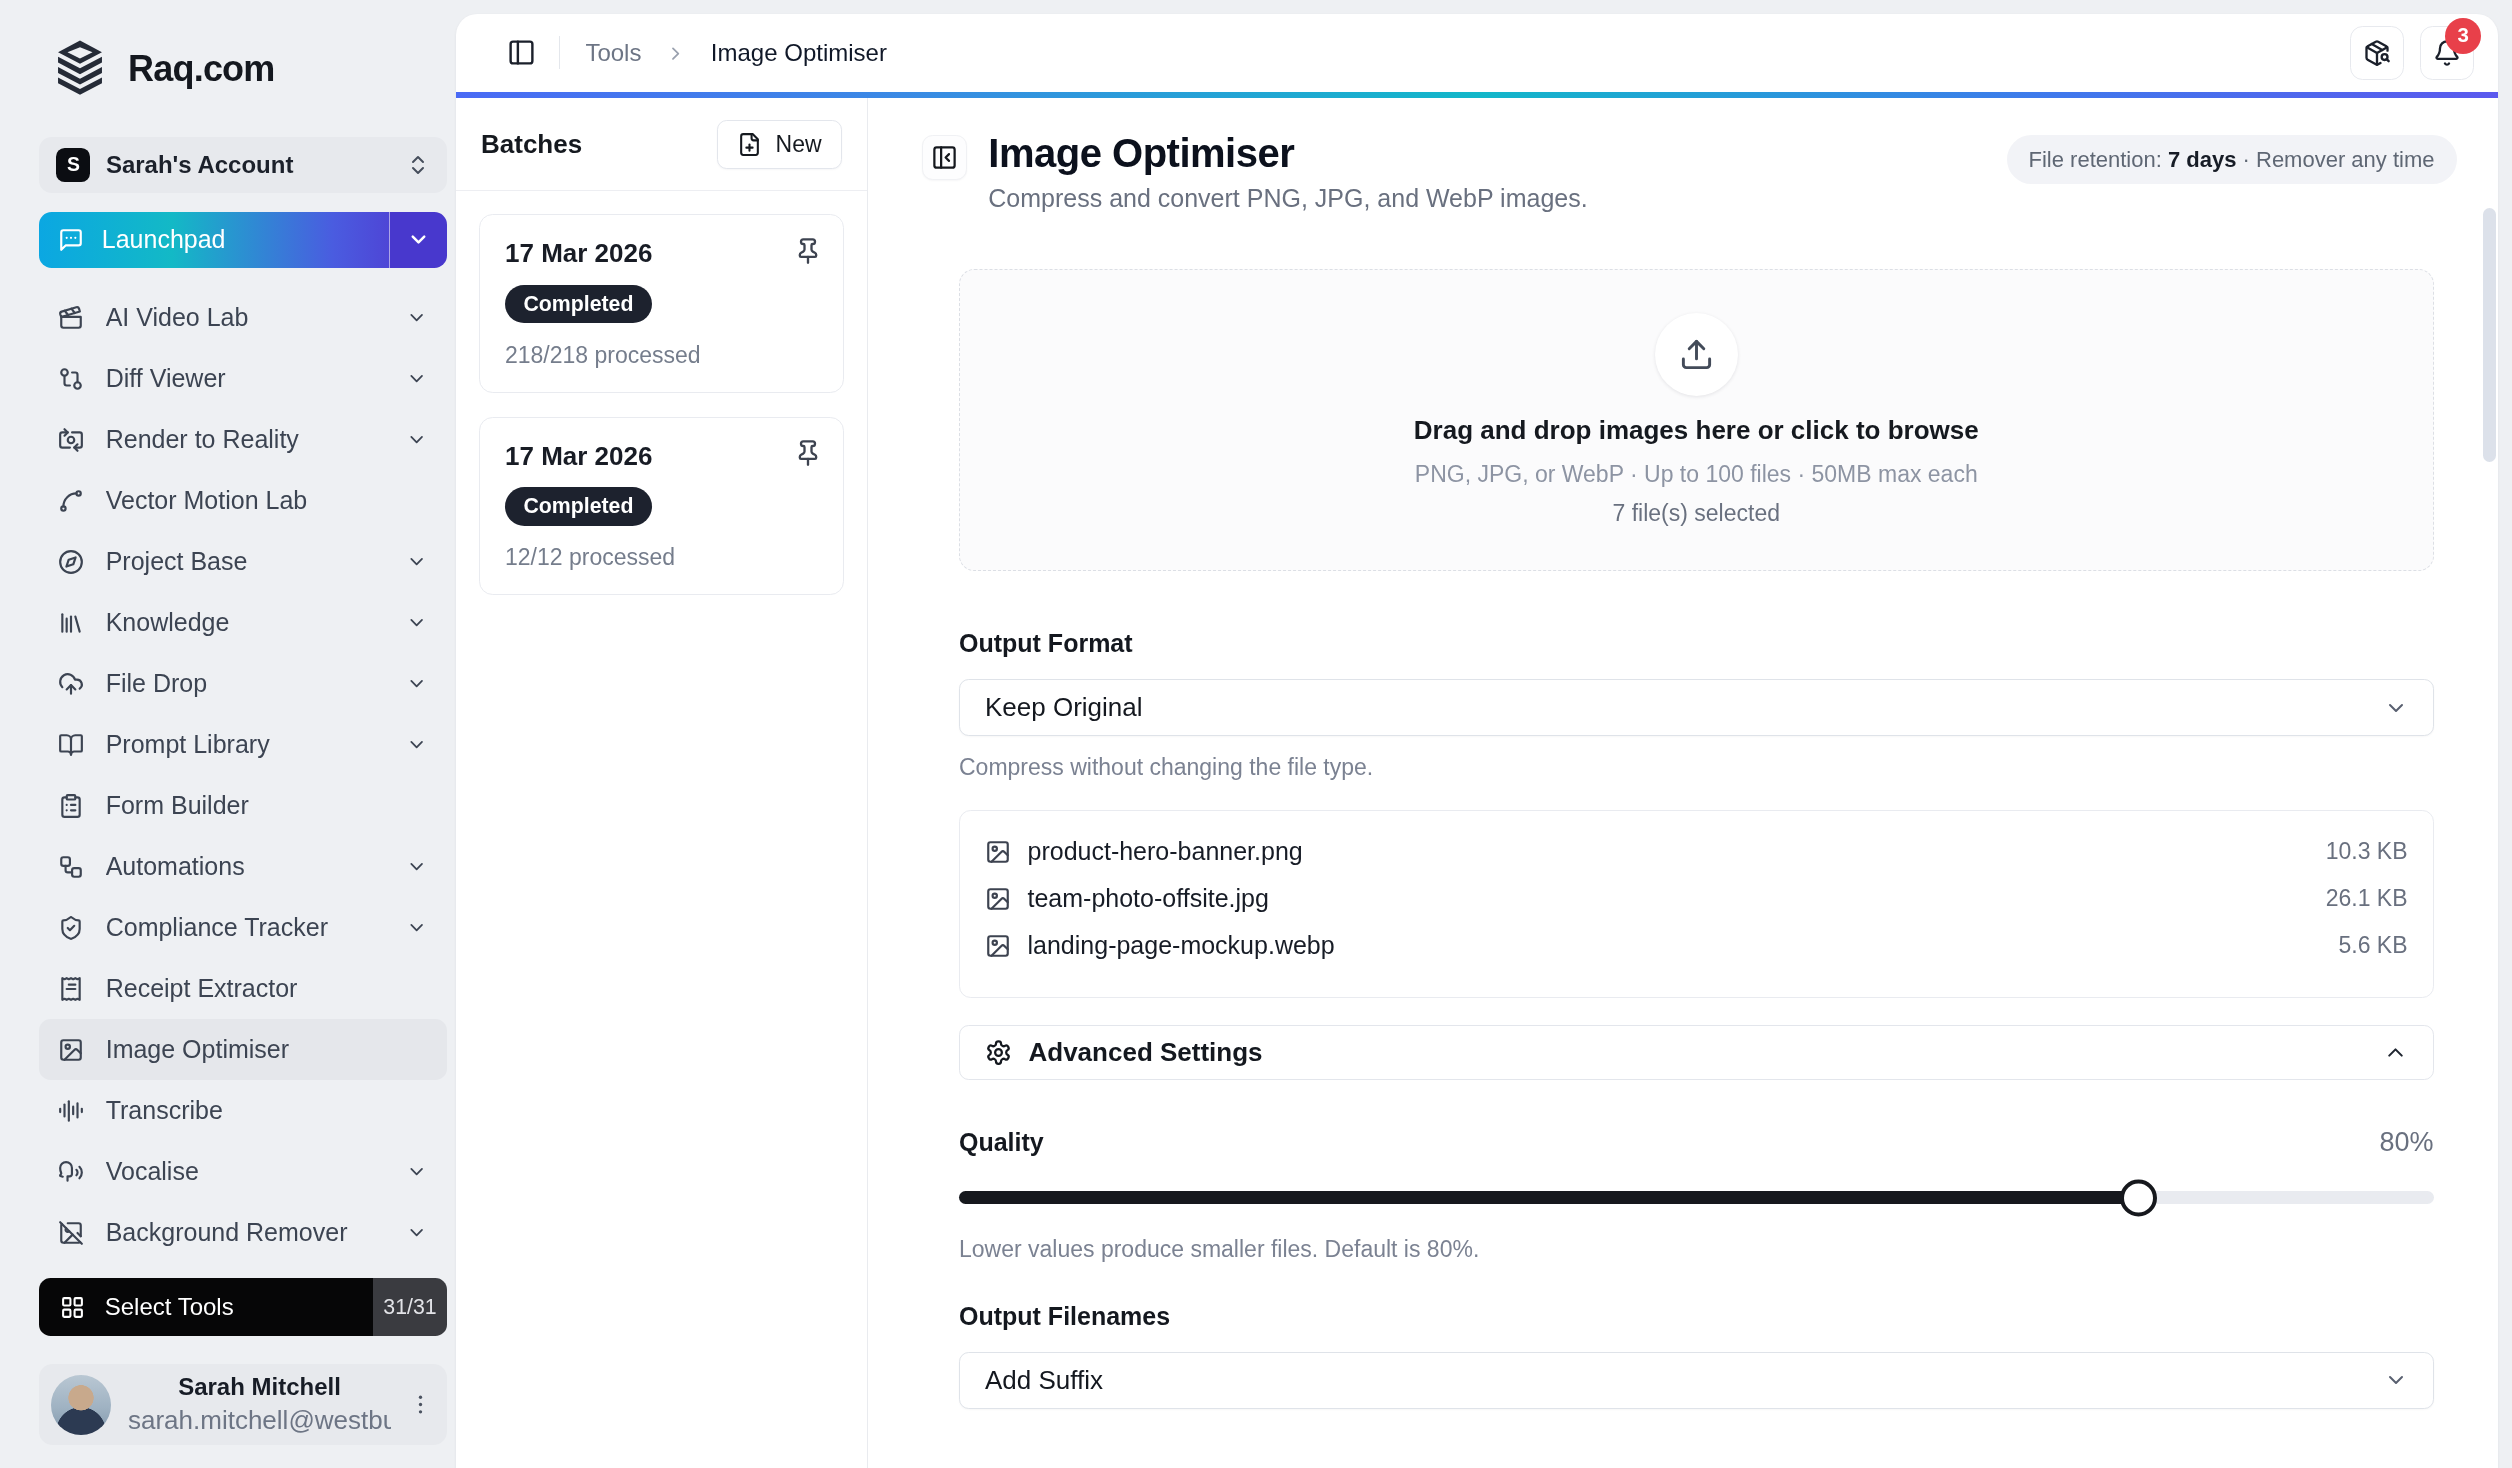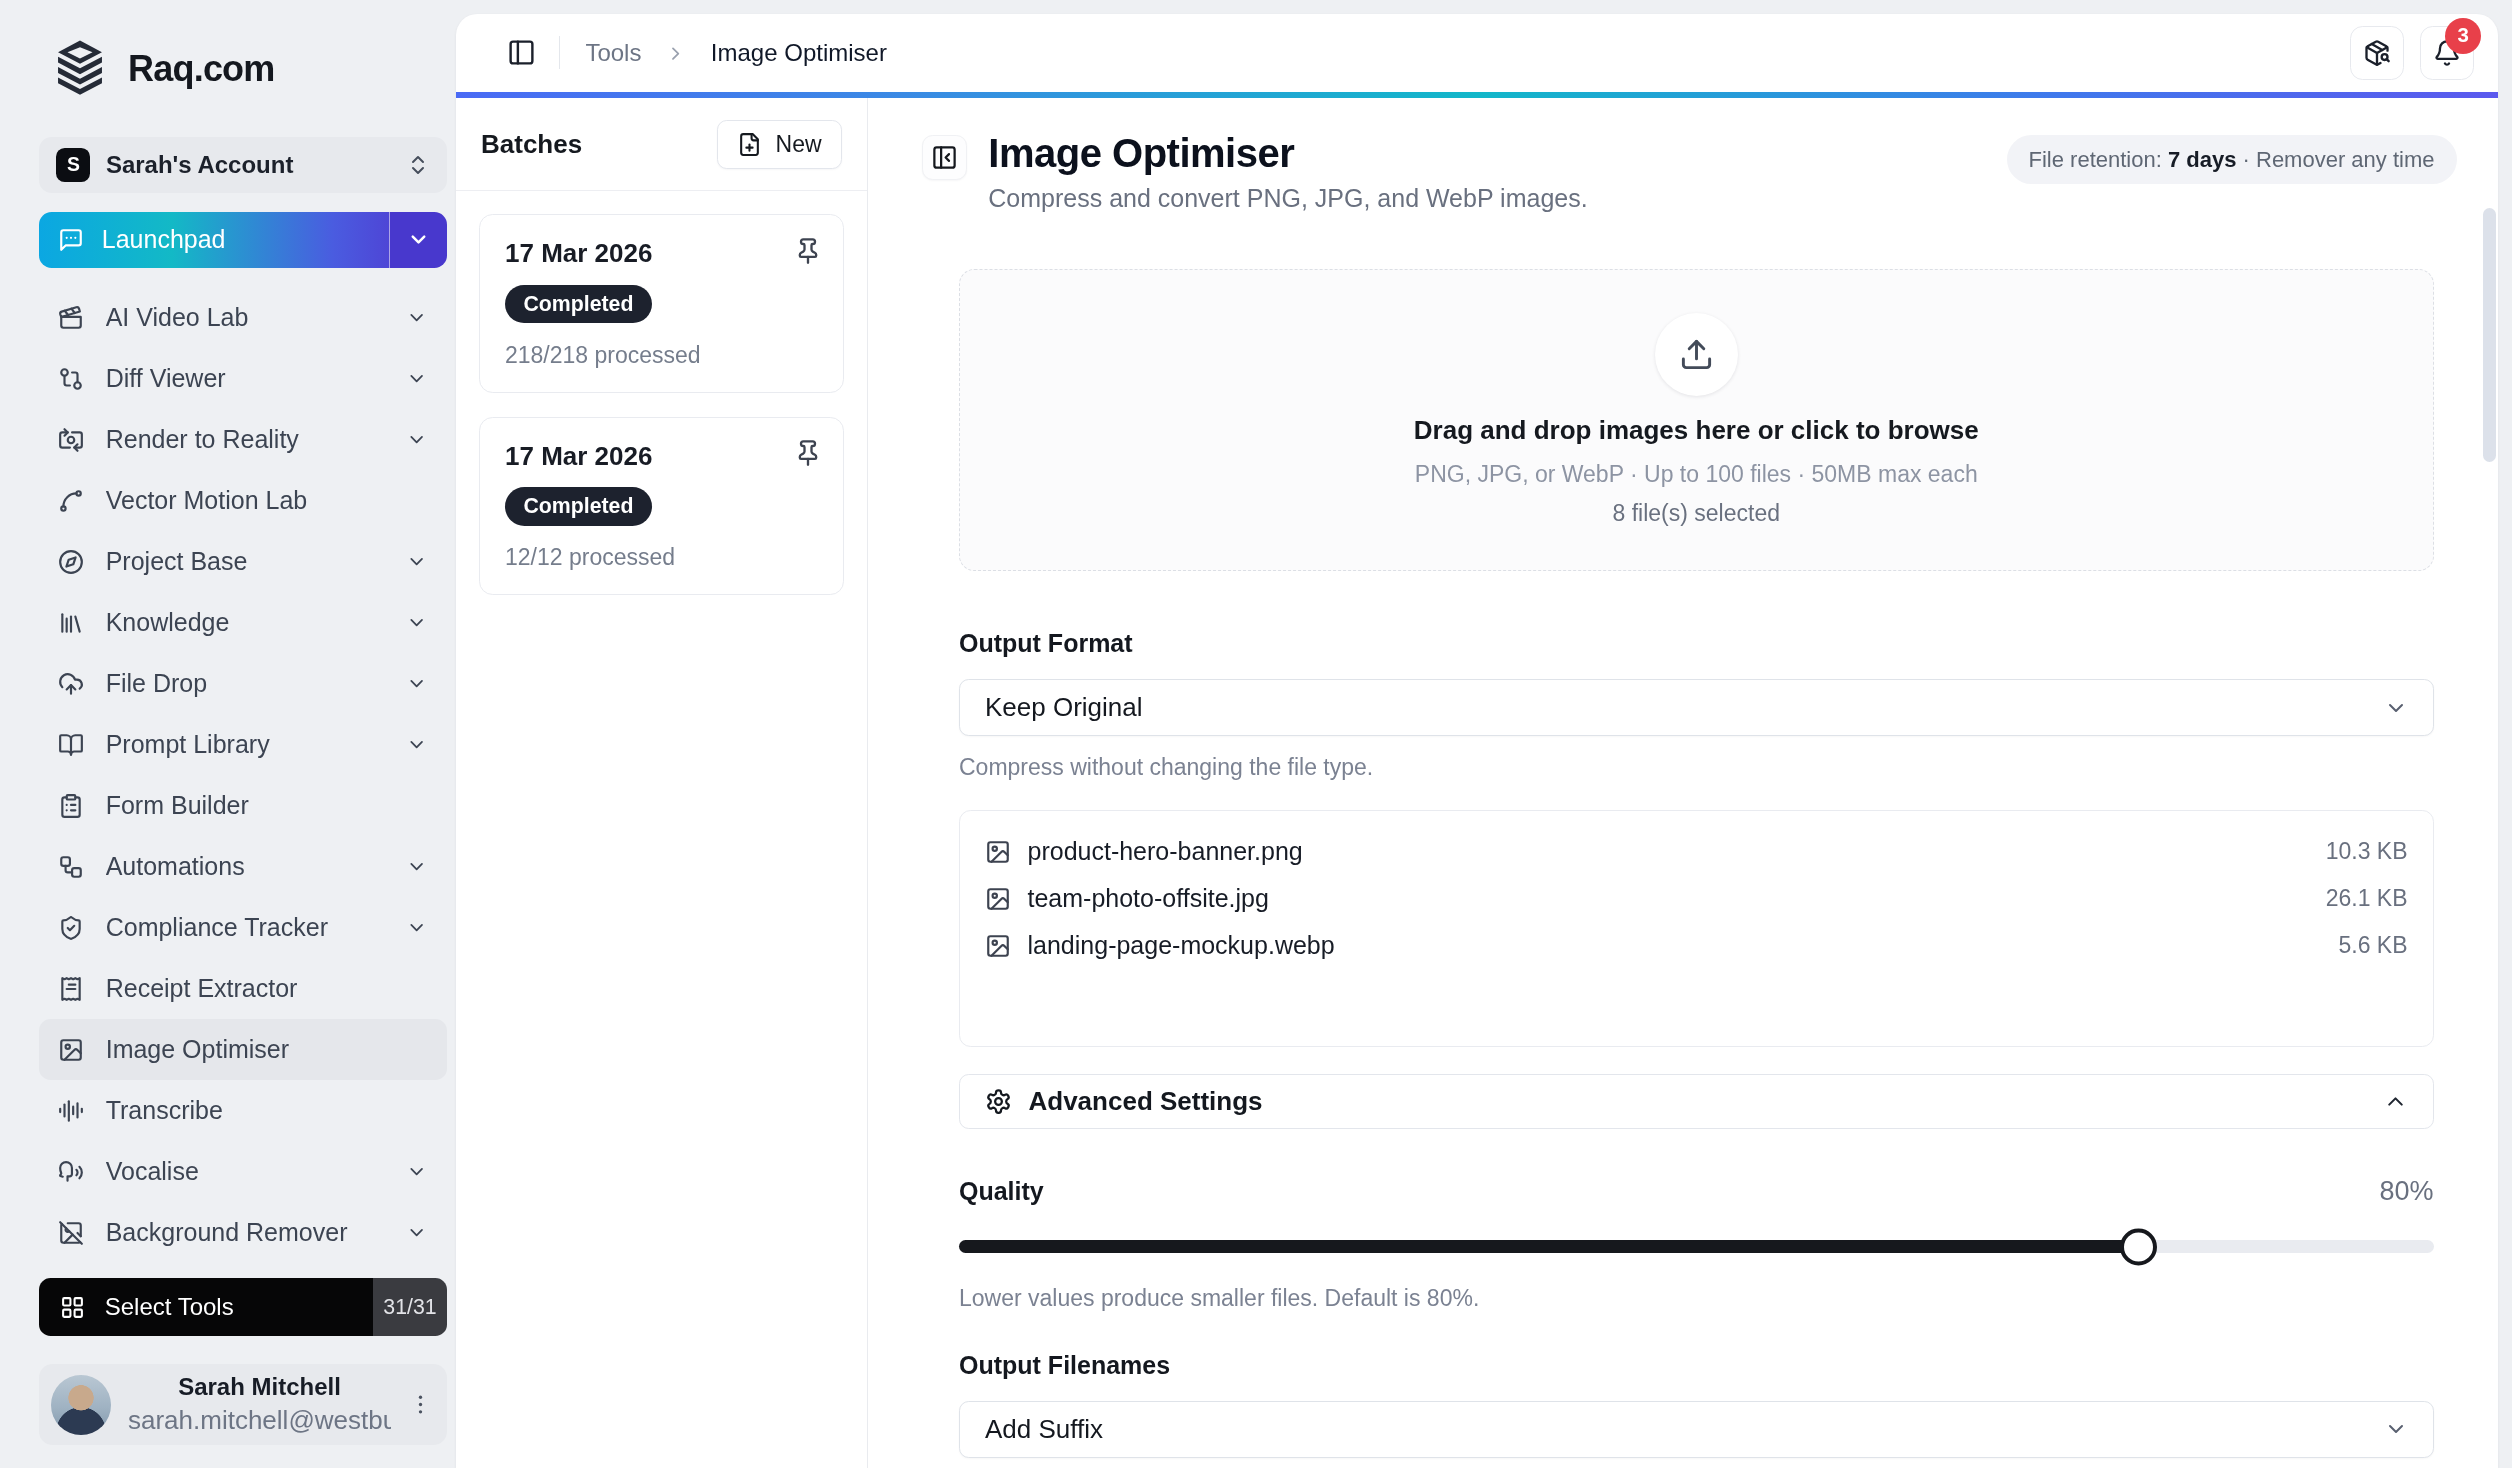--- a/index.html
+++ b/index.html
@@ -176,21 +176,21 @@
     margin-top:21.3px; height:57px; border:1px solid #dfe3e9; border-radius:9.7px; background:#fff;
     display:flex; align-items:center; justify-content:space-between; padding:0 25px; cursor:pointer;
     box-shadow:0 1px 1.9px rgba(16,24,40,.03);
   }
   .select-value { font-size:26px; color:#14181f; }
   .select-caret { color:#596070; }
   .helper-text { margin-top:17.4px; font-size:23px; color:#7b8292; }
 
   .mt-output-format { margin-top:58px; }
 
-  .files-card { margin-top:29px; border:1px solid #e9ebf0; border-radius:11.6px; padding:17.4px 25px; height:237px; background:#fff; }
+  .files-card { margin-top:29px; border:1px solid #e9ebf0; border-radius:11.6px; padding:17.4px 25px; height:188px; background:#fff; }
   .file-row { height:47px; display:flex; align-items:center; gap:16.5px; }
   .file-row .file-icon { color:#3d4350; flex:none; }
   .file-name { font-size:25px; color:#171c26; }
   .file-size { margin-left:auto; font-size:23px; color:#69707f; }
 
   .advanced-btn {
     margin-top:27px; height:55px; border:1px solid #e3e6ec; border-radius:9.7px; background:#fff;
     display:flex; align-items:center; justify-content:space-between; padding:0 25px; cursor:pointer;
   }
   .advanced-left { display:flex; align-items:center; gap:16.5px; }
@@ -576,21 +576,21 @@
         <div class="dropzone">
           <div class="upload-circle">
             <svg class="ic" width="35" height="35" viewBox="0 0 24 24">
                 <path d="M12 3v12"></path>
                 <path d="m17 8-5-5-5 5"></path>
                 <path d="M21 15v4a2 2 0 0 1-2 2H5a2 2 0 0 1-2-2v-4"></path>
               </svg>
           </div>
           <div class="dropzone-title">Drag and drop images here or click to browse</div>
           <div class="dropzone-hint">PNG, JPG, or WebP · Up to 100 files · 50MB max each</div>
-          <div class="dropzone-selected">8 file(s) selected</div>
+          <div class="dropzone-selected">7 file(s) selected</div>
         </div>
 
         <div class="mt-output-format">
           <div class="field-label">Output Format</div>
           <div class="select-box">
             <span class="select-value">Keep Original</span>
             <svg class="ic select-caret" width="24" height="24" viewBox="0 0 24 24">
                 <path d="m6 9 6 6 6-6"></path>
               </svg>
           </div>

